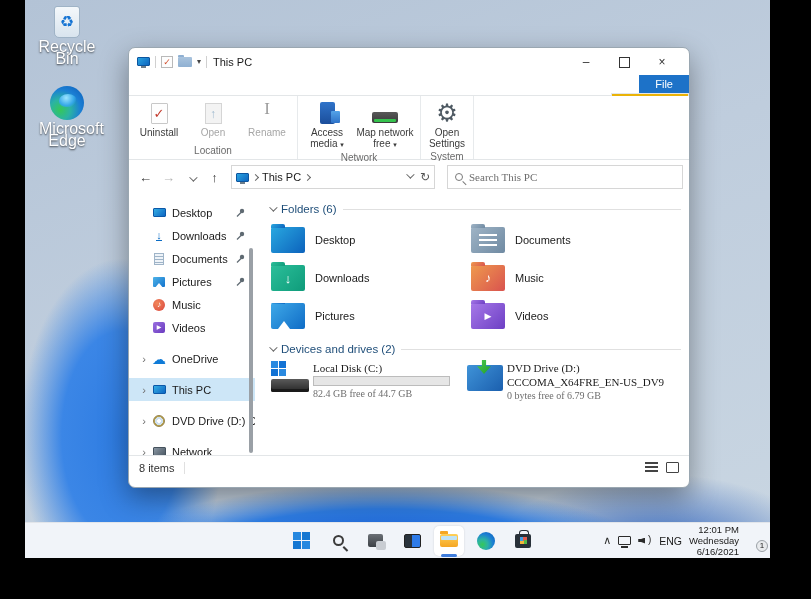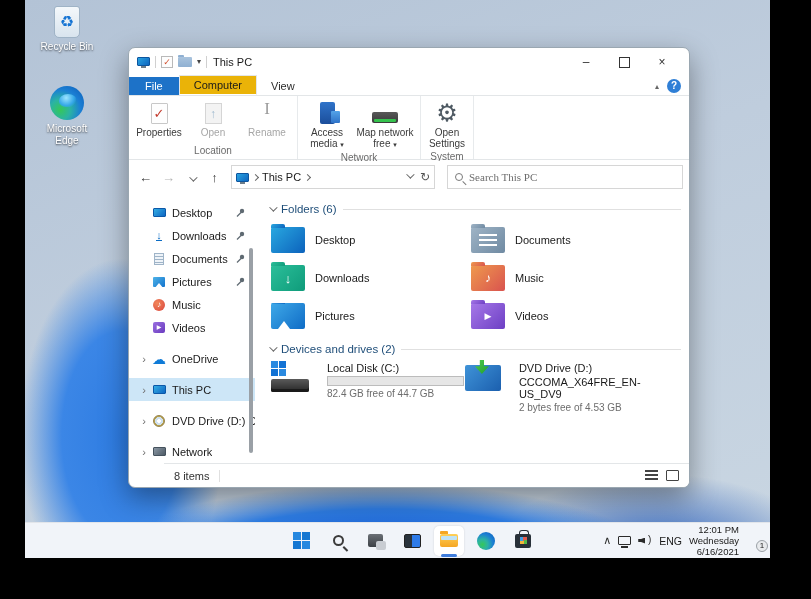--- a/index.html
+++ b/index.html
@@ -7,21 +7,21 @@
               font-family:"Liberation Sans","DejaVu Sans",sans-serif; }
   .screen { position:absolute; left:25px; top:0; width:745px; height:558px; overflow:hidden;
             background:
               radial-gradient(ellipse 430px 150px at 48% 106%, #0f3e9e 0%, #1d63d6 38%, #2e7ce2 55%, rgba(46,124,226,0) 72%),
               radial-gradient(ellipse 150px 260px at 13% 78%, #2e7ce2 0%, #3b86e6 40%, rgba(59,134,230,0) 68%),
               radial-gradient(ellipse 240px 120px at 85% 100%, #1c55b8 0%, rgba(28,85,184,0) 70%),
               linear-gradient(160deg,#b3c3d6 0%, #bfcddd 45%, #c9d6e2 100%); }
 
   
   .desk-icon { position:absolute; width:78px; text-align:center; cursor:default; }
-  .desk-icon .lbl { color:#fff; font-size:10px; line-height:12px; text-shadow:0 1px 2px rgba(0,0,0,.7); margin-top:3px; }
+  .desk-icon .lbl { color:#fff; font-size:16px; line-height:12px; text-shadow:0 1px 2px rgba(0,0,0,.7); margin-top:3px; }
   .ic-recycle { width:26px; height:32px; margin:0 auto; background:linear-gradient(180deg,#f4f8fb,#d9e4ee);
                 border:1px solid #9fb3c6; border-radius:3px 3px 5px 5px; color:#1674d3; font-size:16px; line-height:30px; }
   .ic-edge { width:34px; height:34px; margin:0 auto; border-radius:50%;
              background:radial-gradient(circle at 30% 70%, #35c75a 0%, #2bb3a3 30%, #1b7fd4 60%, #0d5bb5 100%); position:relative; }
   .ic-edge::after { content:""; position:absolute; left:9px; top:8px; width:18px; height:13px; border-radius:50% 50% 40% 40%;
              background:radial-gradient(circle at 40% 30%, #9be5ff 0%, #35a8e8 55%, rgba(53,168,232,0) 75%); }
 
   
   .window { position:absolute; left:103px; top:47px; width:562px; height:441px; background:#fff;
             border:1px solid #9aa7b1; border-radius:7px; box-shadow:0 10px 28px rgba(0,0,0,.38);
@@ -35,21 +35,21 @@
   .ic-check-box { width:12px; height:12px; background:#fdfdfd; border:1px solid #b9b9b9; color:#d2502e; font-size:9px; line-height:11px; text-align:center; font-weight:bold; }
   .ic-folder-s { width:14px; height:10px; background:linear-gradient(#a9c3dd,#8fb0d2); border-radius:1px; position:relative; }
   .ic-folder-s::before { content:""; position:absolute; left:0; top:-2px; width:6px; height:2px; background:#8fb0d2; border-radius:1px 1px 0 0; }
   .qat-caret { font-size:8px; color:#444; }
   .win-title { margin-left:6px; font-size:11px; color:#1a1a1a; }
   .win-controls { margin-left:auto; display:flex; align-items:center; gap:0; }
   .wc { width:38px; height:24px; text-align:center; line-height:24px; font-size:12px; color:#333; }
   .wc-max { position:relative; }
   .wc-max::after { content:""; position:absolute; left:14px; top:7px; width:9px; height:9px; border:1px solid #333; }
 
-  .tabrow { position:absolute; left:0; top:27px; right:0; height:21px; display:flex; align-items:flex-end; padding-left:0; border-bottom:1px solid #e3e6e8; background:#fff; }
+  .tabrow { position:absolute; left:0; top:27px; right:0; height:21px; display:flex; align-items:flex-end; padding-left:0; border-bottom:1px solid #e3e6e8; background:#fff;flex-direction:column; }
   .tab { padding:3px 14px; font-size:11px; color:#2b2b2b; }
   .tab-file { background:#1d72c8; color:#fff; padding:3px 16px; }
   .tab-active { background:#eab308; border:1px solid #e3e6e8; border-bottom-color:#fff; color:#1a1a1a; }
   .tab-tools { margin-left:auto; display:flex; align-items:center; gap:8px; padding-right:8px; padding-bottom:2px; }
   .rib-collapse { font-size:8px; color:#666; }
   .help-btn { width:14px; height:14px; border-radius:50%; background:#2f7fd6; color:#fff; font-size:10px; line-height:14px; text-align:center; font-weight:bold; }
 
   .ribbon { position:absolute; left:0; top:48px; right:0; height:64px; background:#fff; border-bottom:1px solid #e3e6e8; display:flex; }
   .rgroup { display:flex; flex-direction:column; padding:3px 4px 0 4px; border-right:1px solid #e7eaec; }
   .rbtns { display:flex; flex:1; align-items:flex-start; gap:2px; }
@@ -125,39 +125,39 @@
   .f-documents { background:linear-gradient(135deg,#9fb4c6,#6f8aa2); }
   .f-documents::after { content:""; width:18px; height:12px; background:repeating-linear-gradient(#fff 0 2px, rgba(255,255,255,0) 2px 5px); }
   .f-downloads { background:linear-gradient(135deg,#2bbf9a,#0f9b7a); font-size:13px; font-weight:bold; }
   .f-music { background:linear-gradient(135deg,#ef9a4d,#d9534f); font-size:12px; }
   .f-pictures { background:linear-gradient(135deg,#3fa9e8,#0f6cc6); overflow:hidden; }
   .f-pictures::after { content:""; position:absolute; left:4px; bottom:-4px; border-left:9px solid transparent; border-right:9px solid transparent; border-bottom:12px solid #fff; }
   .f-videos { background:linear-gradient(135deg,#a678e8,#6d3fc4); font-size:9px; }
   .fname { font-size:11px; color:#1a1a1a; }
 
   .drives { display:flex; margin-left:2px; margin-top:4px; }
-  .dtile { display:flex; gap:18px; }
+  .dtile { display:flex; gap:4px;font-family:Liberation Serif, serif; }
   .dtile-disk { width:196px; }
   .ic-hdd { width:38px; height:34px; position:relative; flex:none; }
   .ic-hdd::before { content:""; position:absolute; left:0; top:0; width:15px; height:15px;
     background:conic-gradient(from 0deg,#1272d4 0 25%,#2a8ae0 0 50%,#1272d4 0 75%,#2a8ae0 0 100%);
     -webkit-mask:linear-gradient(#000 0 7px, transparent 7px 8px, #000 8px) , linear-gradient(90deg,#000 0 7px, transparent 7px 8px, #000 8px);
     -webkit-mask-composite:source-in; mask-composite:intersect; }
   .ic-hdd::after { content:""; position:absolute; left:0; bottom:3px; width:38px; height:13px; border-radius:2px;
     background:linear-gradient(#5a5a5a,#262626); box-shadow:inset 0 -3px 0 #1a1a1a; }
   .dinfo { display:flex; flex-direction:column; gap:2px; padding-top:1px; }
   .dname { font-size:11px; color:#1a1a1a; line-height:12px; }
   .dbar { width:137px; height:10px; border:1px solid #bcbcbc; background:#e6e6e6; }
   .dbar-fill { height:100%; background:#26a0da; }
   .ddetail { font-size:10px; color:#6d6d6d; line-height:11px; }
   .ic-dvd { width:36px; height:26px; margin-top:4px; border-radius:2px; background:linear-gradient(135deg,#3f93d8,#1b5fae); position:relative; flex:none; }
   .ic-dvd::before { content:""; position:absolute; left:10px; top:-5px; width:14px; height:14px;
     background:linear-gradient(135deg,#4ecb4e,#1f9e2f); clip-path:polygon(35% 0,65% 0,65% 45%,100% 45%,50% 100%,0 45%,35% 45%); }
 
-  .statusbar { position:absolute; left:0; bottom:0; right:0; height:24px; border-top:1px solid #e3e6e8; display:flex; align-items:center; padding:0 10px; background:#fff;margin-left:35px; }
+  .statusbar { position:absolute; left:0; bottom:8px; right:0; height:24px; border-top:1px solid #e3e6e8; display:flex; align-items:center; padding:0 10px; background:#fff; }
   .st-count { font-size:11px; color:#333; padding-right:10px; border-right:1px solid #e0e0e0; }
   .st-views { margin-left:auto; display:flex; gap:8px; align-items:center; }
   .v-list { width:13px; height:11px; background:repeating-linear-gradient(#444 0 2px, transparent 2px 4px); }
   .v-large { width:13px; height:11px; border:1.4px solid #444; border-radius:1px; }
 
   
   .taskbar { position:absolute; left:0; bottom:0; width:745px; height:36px; background:#f1f4f9; border-top:1px solid rgba(0,0,0,.06); }
   .tb-center { position:absolute; left:52%; top:0; height:100%; transform:translateX(-50%); display:flex; align-items:center; gap:7px; }
   .tb-btn { width:30px; height:30px; border-radius:5px; display:flex; align-items:center; justify-content:center; position:relative; }
   .tb-active { background:#fff; box-shadow:0 0 2px rgba(0,0,0,.15); }
@@ -237,21 +237,21 @@
       </span>
     </div>
 
     <div class="ribbon">
       <div class="rgroup">
         <div class="rbtns">
           <div class="rbig">
             <span class="ricon">
                 <span class="ic-props">✓</span>
               </span>
-            <span>Properties</span>
+            <span>Uninstall</span>
           </div>
           <div class="rbig dis">
             <span class="ricon">
                 <span class="ic-open">↑</span>
               </span>
             <span>Open</span>
           </div>
           <div class="rbig dis">
             <span class="ricon">
                 <span class="ic-rename"></span>
@@ -465,21 +465,21 @@
               <span class="dname">Local Disk (C:)</span>
               <span class="dbar"><span class="dbar-fill" style="width: 17%;"></span></span>
               <span class="ddetail">82.4 GB free of 44.7 GB</span>
             </span>
           </div>
           <div class="dtile">
             <span class="ic-dvd"></span>
             <span class="dinfo">
               <span class="dname">DVD Drive (D:)</span>
               <span class="dname">CCCOMA_X64FRE_EN-US_DV9</span>
-              <span class="ddetail">2 bytes free of 4.53 GB</span>
+              <span class="ddetail">0 bytes free of 6.79 GB</span>
             </span>
           </div>
         </div>
       </div>
     </div>
 
     <div class="statusbar">
       <span class="st-count">8 items</span>
       <span class="st-views">
         <span class="v-list"></span>

